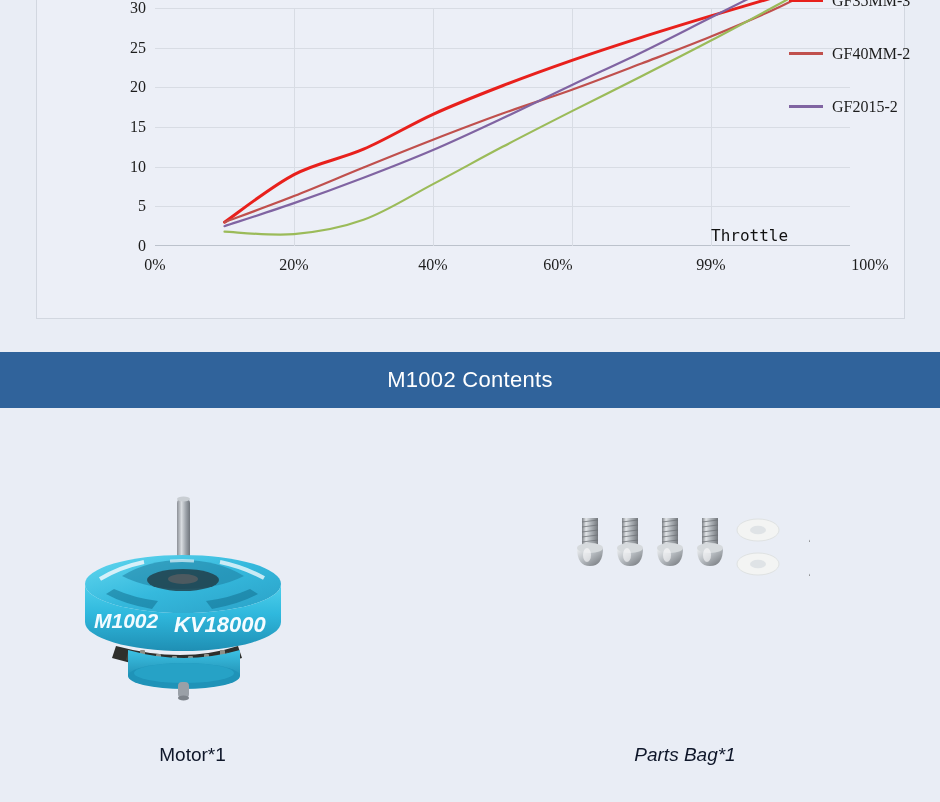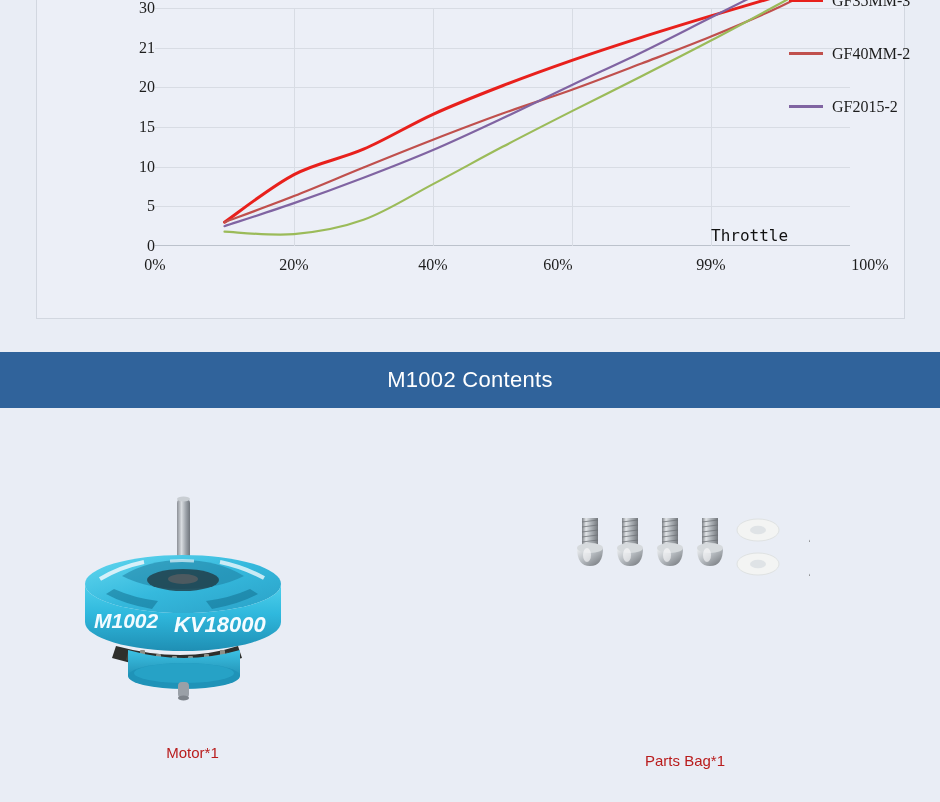--- a/index.html
+++ b/index.html
@@ -23,21 +23,21 @@
   .gridline-h {
     position: absolute; left: 0; width: 100%; height: 1px; background: #d8dce4;
   }
   .gridline-v {
     position: absolute; top: 0; height: 100%; width: 1px; background: #d8dce4;
   }
   .axis-base {
     position: absolute; left: 0; bottom: 0; width: 100%; height: 1px; background: #bcc2cc;
   }
   .ytick {
-    position: absolute; right: 100%; 
+    position: absolute; right: 100%; margin-right: 9px;
     transform: translateY(-50%);
     font-size: 16px; color: #1d1d1d; white-space: nowrap;
     font-family: "Liberation Serif", serif;
   }
   .xtick {
     position: absolute; top: 100%; margin-top: 10px;
     transform: translateX(-50%);
     font-size: 16px; color: #1d1d1d; white-space: nowrap;
     font-family: "Liberation Serif", serif;
   }
@@ -59,29 +59,29 @@
   .banner {
     position: absolute; left: 0; top: 352px; width: 940px; height: 56px;
     background: #30639b;
     display: flex; align-items: center; justify-content: center;
   }
   .banner-text { color: #ffffff; font-size: 22px; letter-spacing: 0.3px; }
 
   
   .contents { position: absolute; left: 0; top: 408px; width: 816px; height: 394px; }
   .item { position: absolute; text-align: center; }
-  .item-caption { font-size: 15px; color: #b91c1c; }
+  .item-caption { font-size: 19px; color: #0f172a; }
   .item-figure { position: relative; }
 
   #item-motor { left: 70px; top: 72px; width: 245px; }
   #item-motor .item-figure { height: 232px; }
   #item-parts { left: 560px; top: 72px; width: 250px; }
   #item-parts .item-figure { height: 232px; }
   .item-motor-cap { position: absolute; left: 0; top: 264px; width: 245px; }
-  .item-parts-cap { position: absolute; left: 0; top: 272px; width: 250px; }
+  .item-parts-cap { position: absolute; left: 0; top: 264px; width: 250px; font-style: italic; }
 </style>
 </head>
 <body>
 
 <div id="page">
 
   <div class="chart-section">
     <div class="chart-panel">
 
       <div class="plot-area">
@@ -93,21 +93,21 @@
         <div class="gridline-h" style="top:158.7px;"></div>
         <div class="gridline-h" style="top:198.3px;"></div>
         <div class="axis-base"></div>
 
         <div class="gridline-v" style="left:139px;"></div>
         <div class="gridline-v" style="left:278px;"></div>
         <div class="gridline-v" style="left:417px;"></div>
         <div class="gridline-v" style="left:556px;"></div>
 
         <div class="ytick" style="top:0px;">30</div>
-        <div class="ytick" style="top:39.7px;">21</div>
+        <div class="ytick" style="top:39.7px;">25</div>
         <div class="ytick" style="top:79.3px;">20</div>
         <div class="ytick" style="top:119px;">15</div>
         <div class="ytick" style="top:158.7px;">10</div>
         <div class="ytick" style="top:198.3px;">5</div>
         <div class="ytick" style="top:238px;">0</div>
 
         <div class="xtick" style="left:0px;">0%</div>
         <div class="xtick" style="left:139px;">20%</div>
         <div class="xtick" style="left:278px;">40%</div>
         <div class="xtick" style="left:403px;">60%</div>

